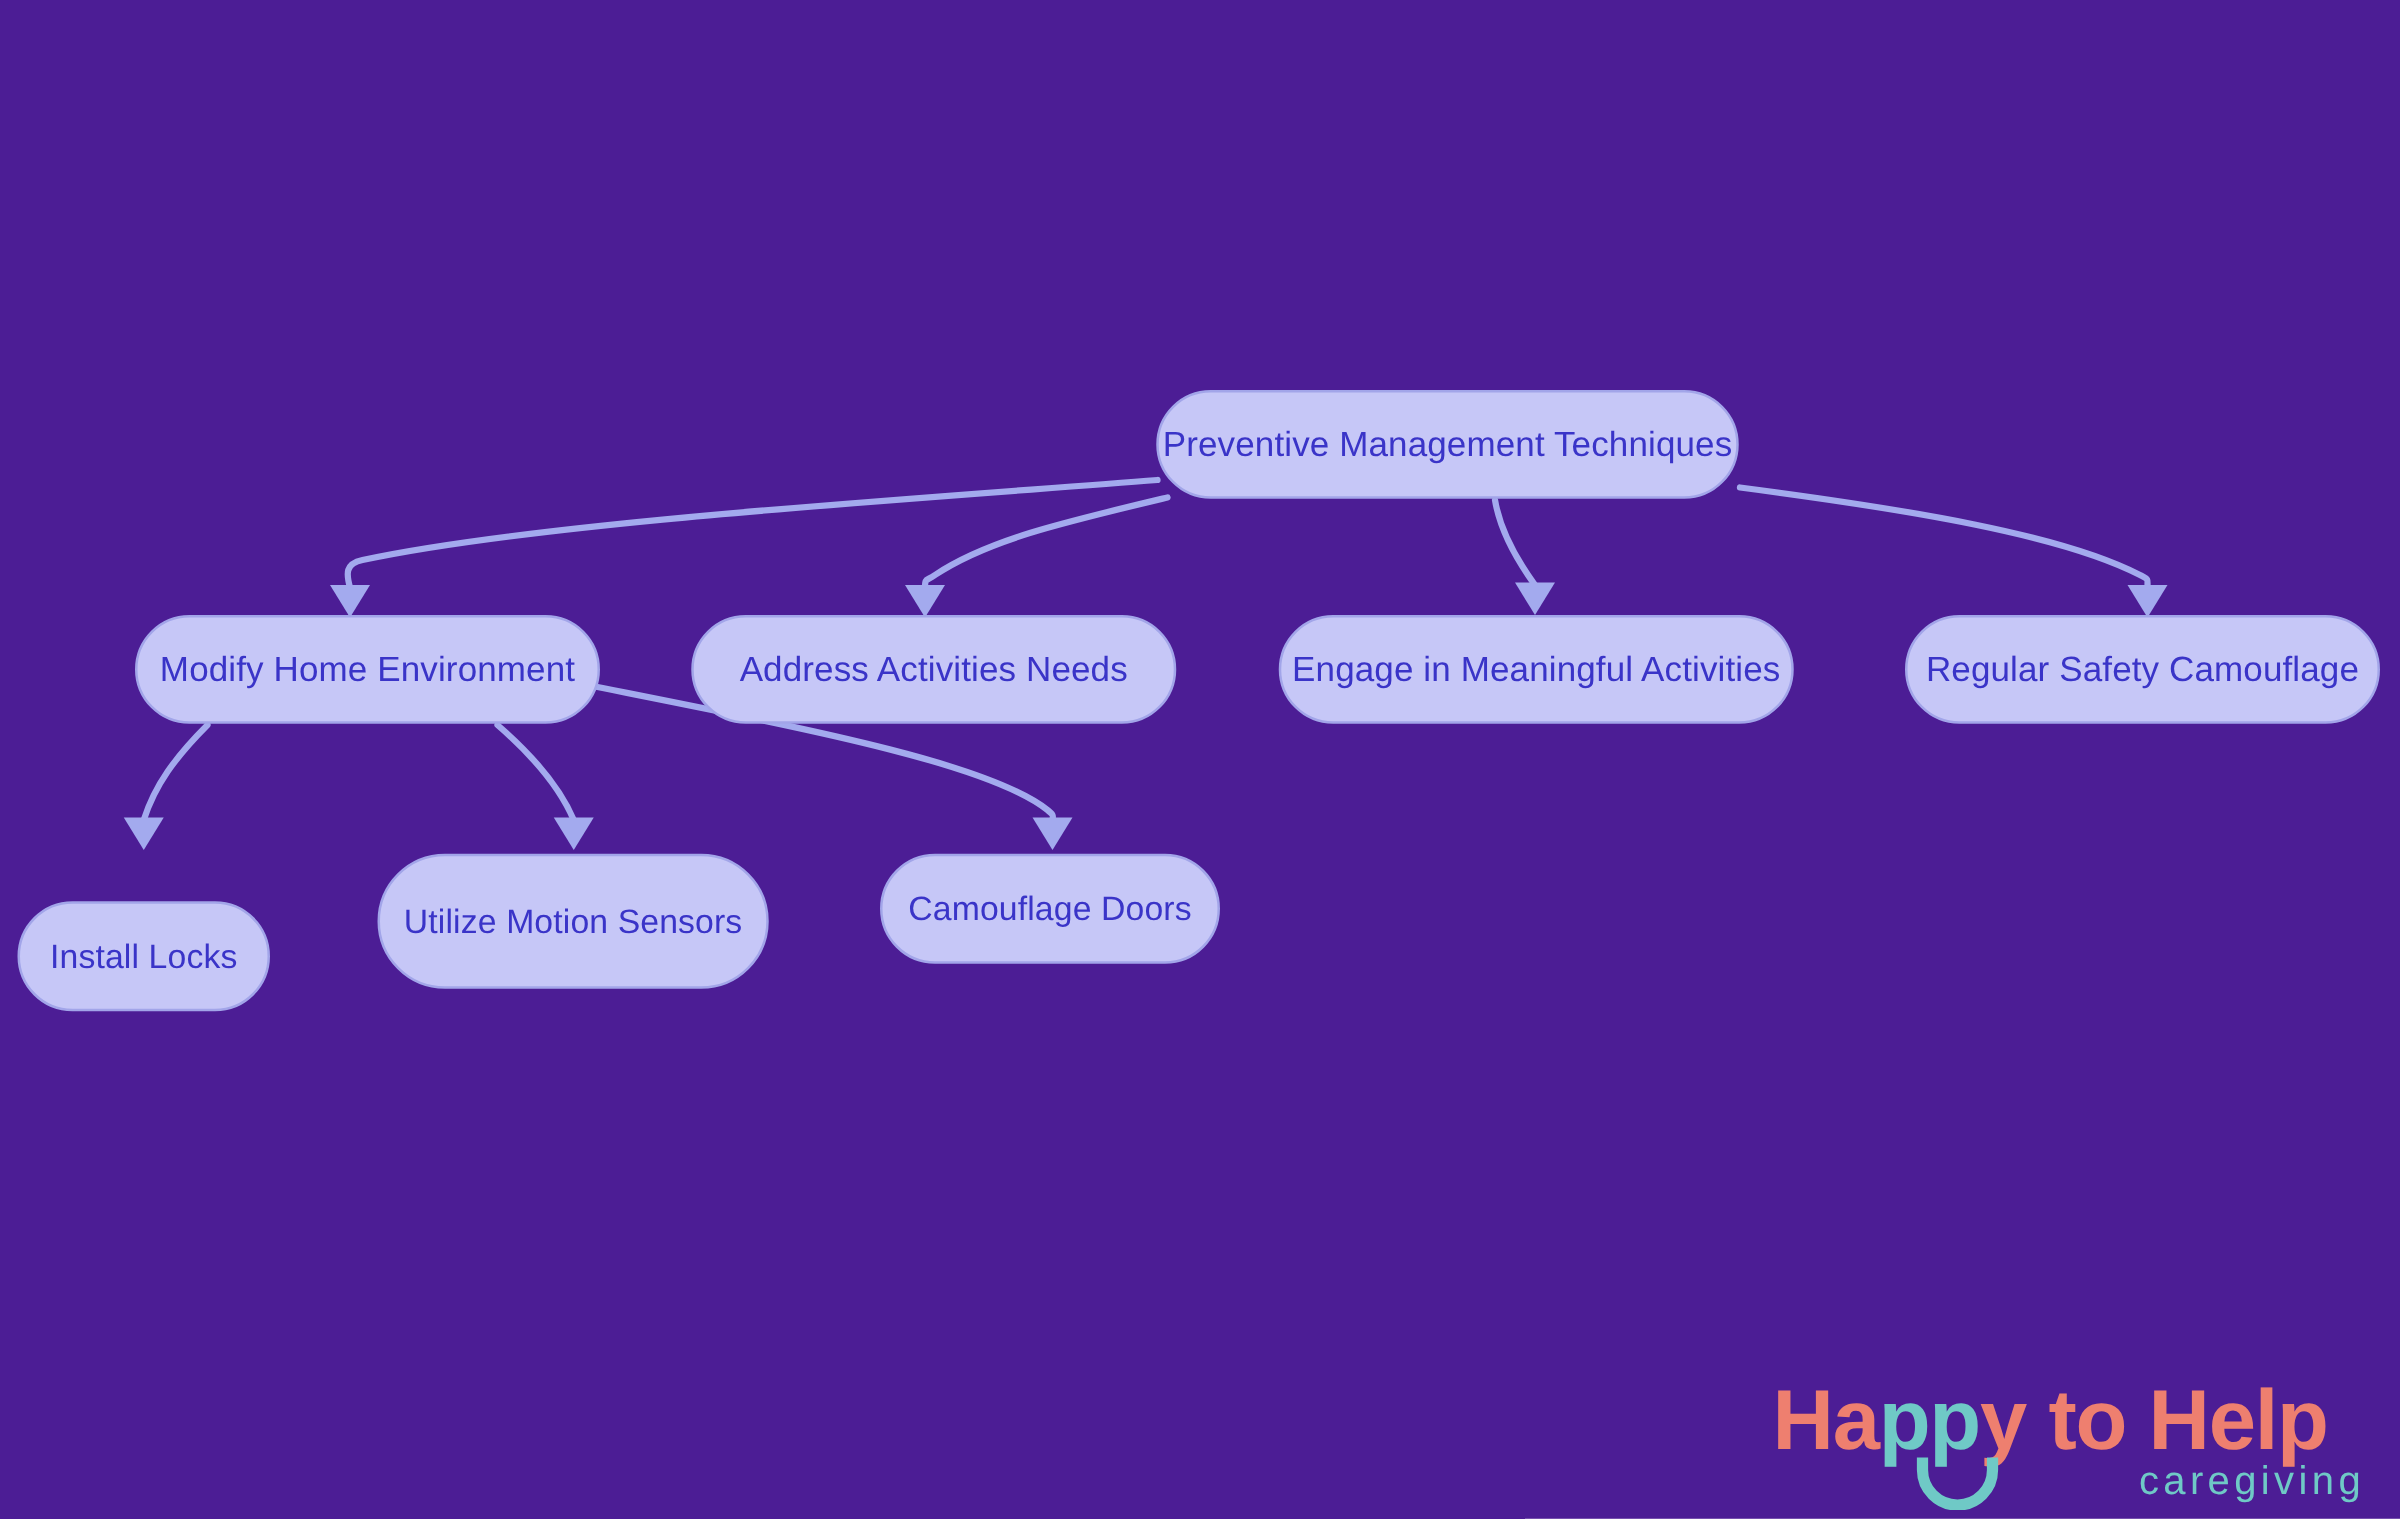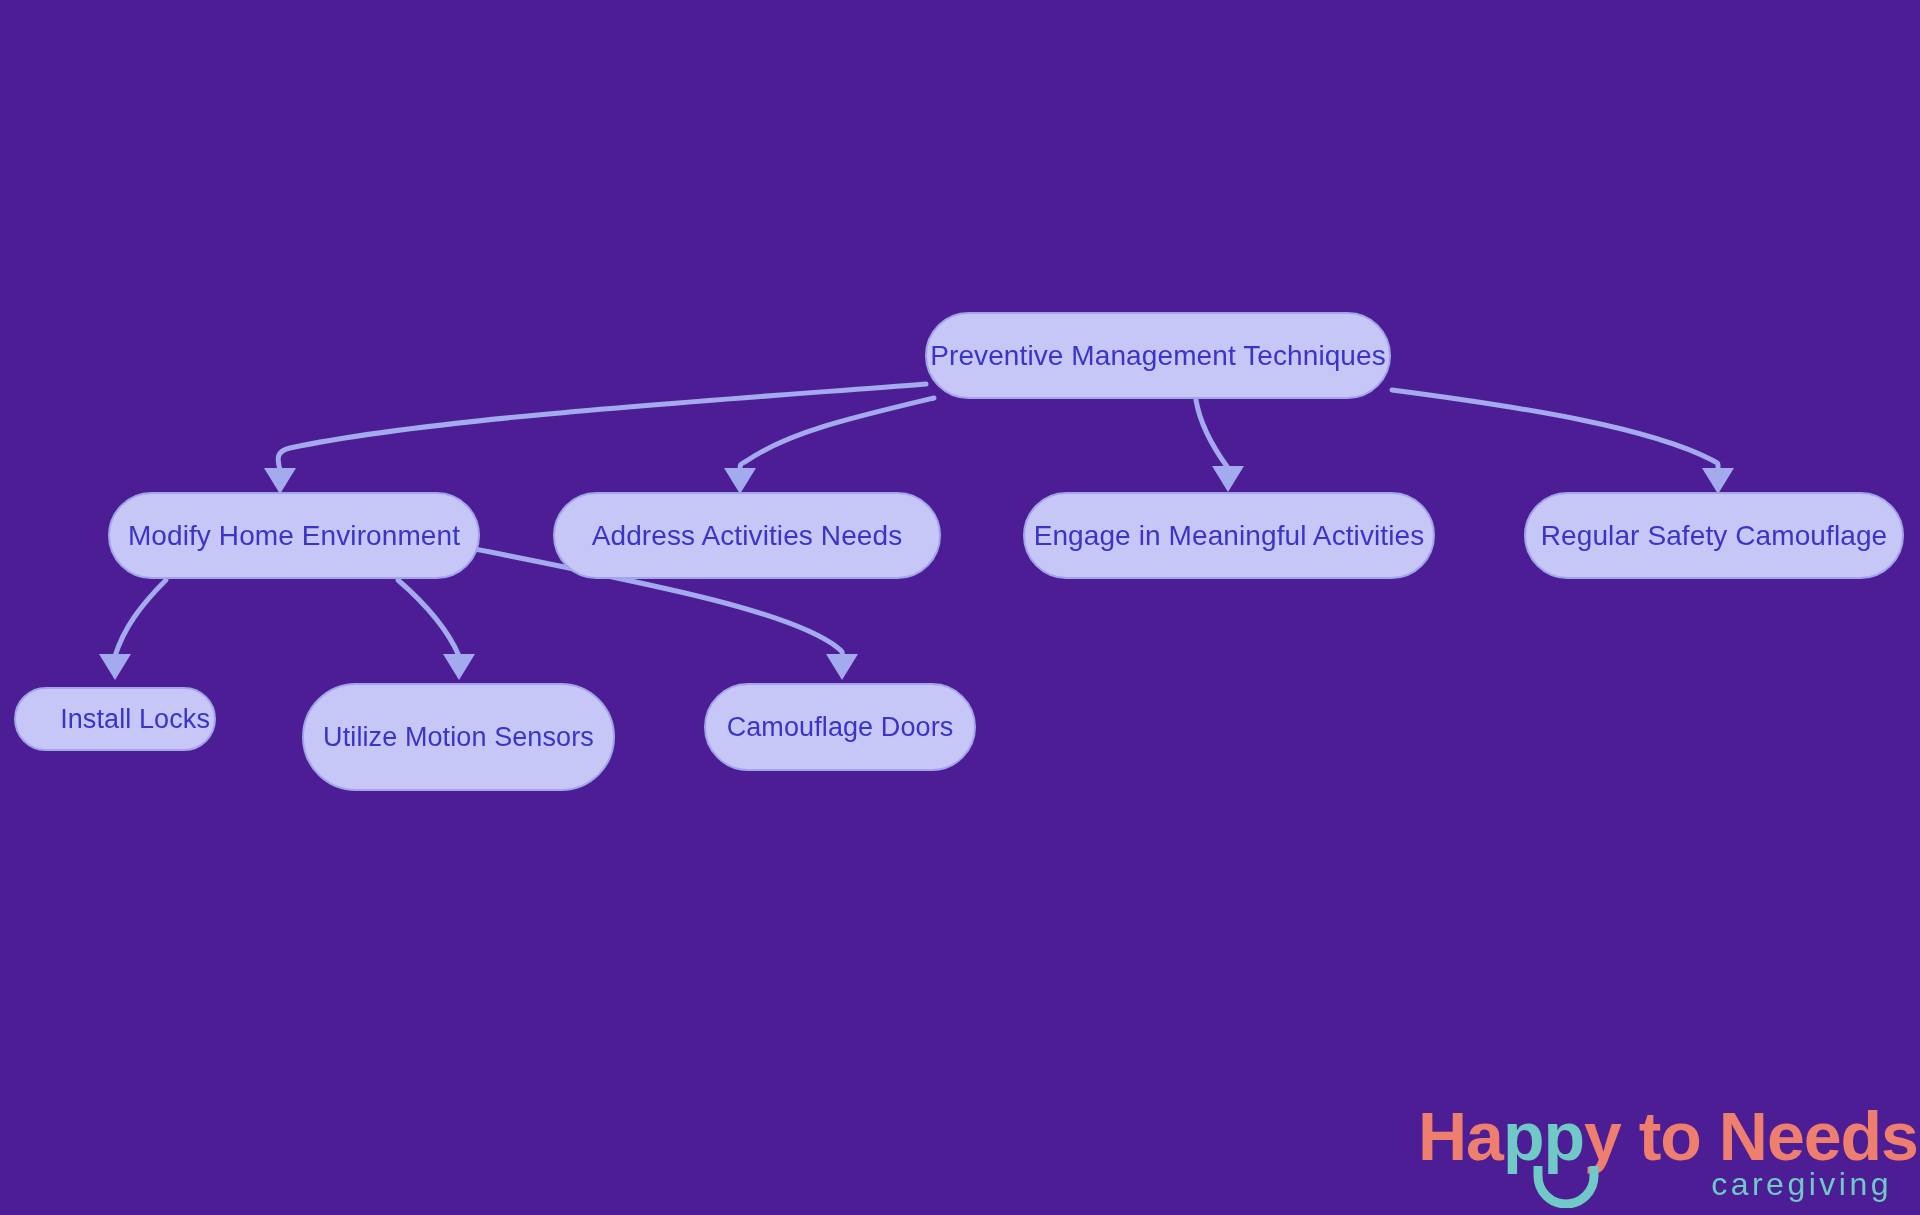--- a/index.html
+++ b/index.html
@@ -150,33 +150,33 @@
   </div>
 
   <div class="node level2" style="left:1023px; top:492px; width:412px; height:87px;">
     <span class="node-label">Engage in Meaningful Activities</span>
   </div>
 
   <div class="node level2" style="left:1524px; top:492px; width:380px; height:87px;">
     <span class="node-label">Regular Safety Camouflage</span>
   </div>
 
-  <div class="node level3" style="left:14px; top:687px; width:202px; height:64px;justify-content:flex-end;">
+  <div class="node level3" style="left:14px; top:721px; width:202px; height:88px;">
     <span class="node-label">Install Locks</span>
   </div>
 
   <div class="node level3" style="left:302px; top:683px; width:313px; height:108px;">
     <span class="node-label">Utilize Motion Sensors</span>
   </div>
 
   <div class="node level3" style="left:704px; top:683px; width:272px; height:88px;align-items:center;">
     <span class="node-label">Camouflage Doors</span>
   </div>
 
   <div id="logo">
-    <div class="logo-main"><span>Ha</span><span class="logo-accent">pp</span><span>y to Needs</span></div>
+    <div class="logo-main"><span>Ha</span><span class="logo-accent">pp</span><span>y to Help</span></div>
     <svg id="logo-smile" viewBox="0 0 72 46" xmlns="http://www.w3.org/2000/svg">
       <path d="M 8,4 L 8,14 A 28 28 0 0 0 64,14 L 64,4" fill="none" stroke="#6fc9c6" stroke-width="9" stroke-linecap="butt"></path>
     </svg>
     <div class="logo-sub">caregiving</div>
   </div>
 
 </div>
 
 </body></html>

